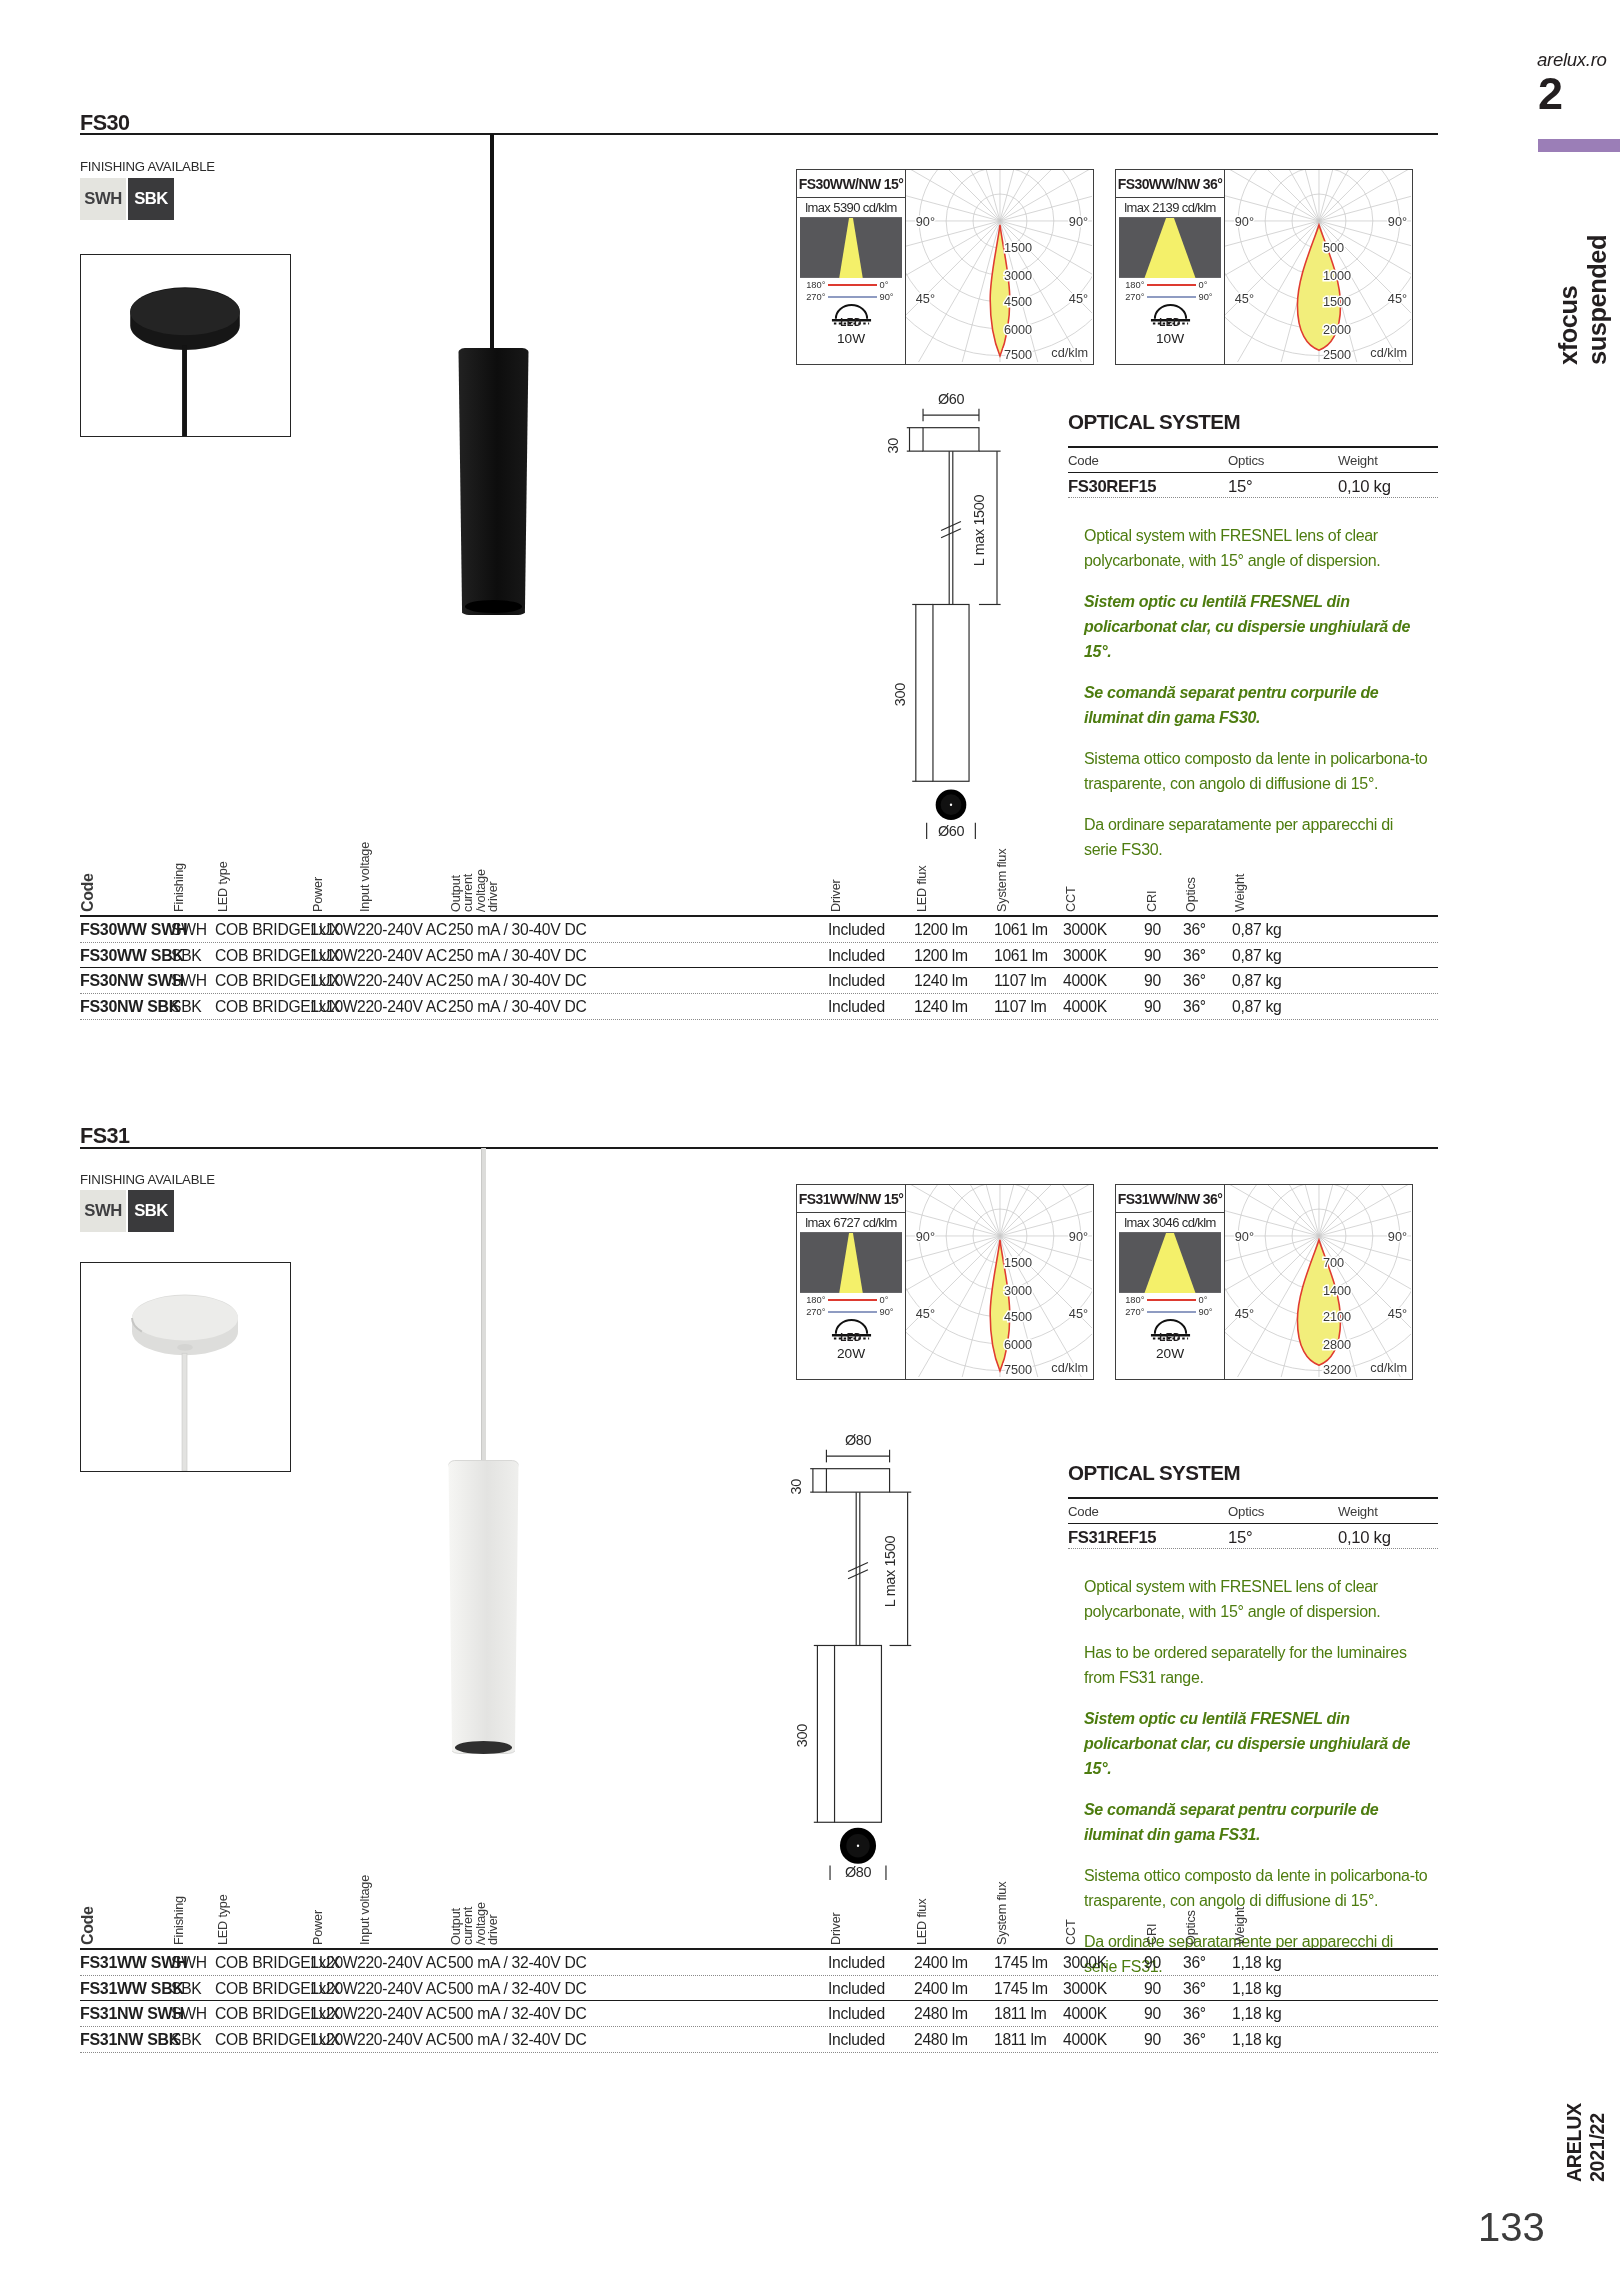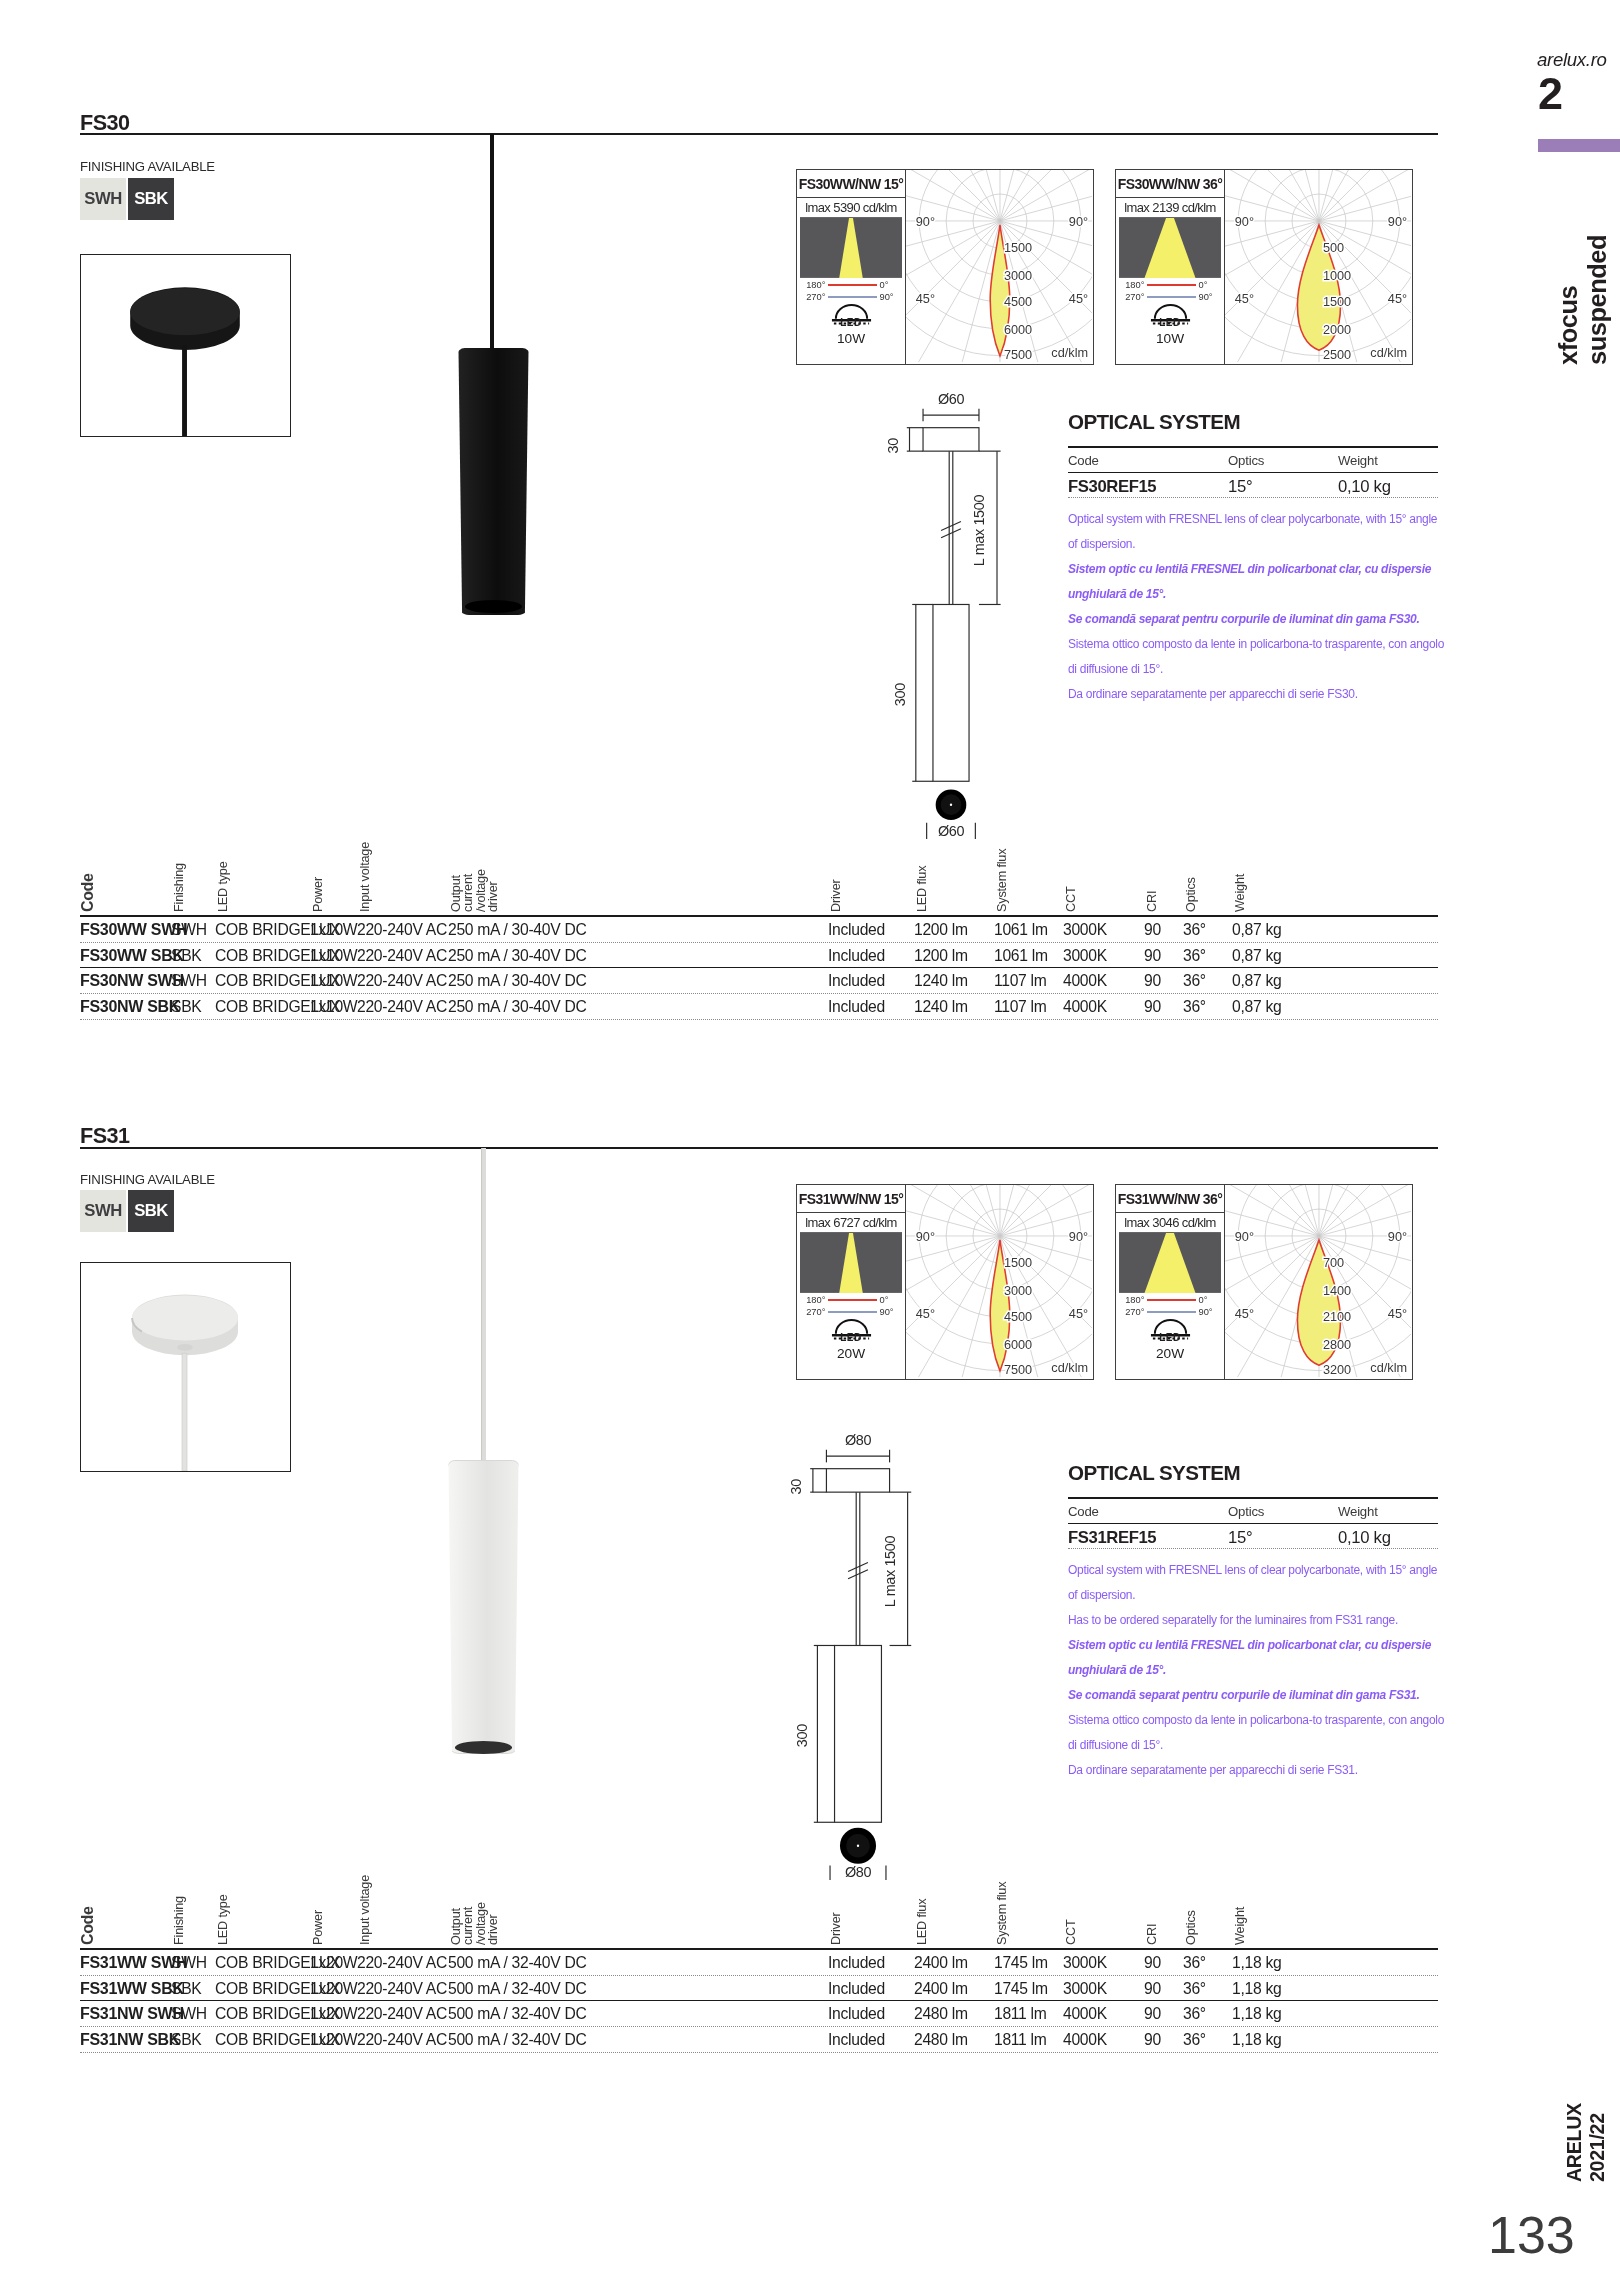--- a/index.html
+++ b/index.html
@@ -34,21 +34,21 @@
   .pwatt{font-size:13.7px;margin-top:2.9px;color:#222;}
   .pgrid circle,.pgrid line{stroke:#cbcbcb;fill:none;stroke-width:0.8;}
   .pring{font-size:13px;fill:#3a3a3a;paint-order:stroke;stroke:#ffffff;stroke-width:3px;}
   .pang{font-size:13px;fill:#3a3a3a;paint-order:stroke;stroke:#ffffff;stroke-width:3px;}
   .lobe{fill:#f2ee7b;stroke:#e03c31;stroke-width:1.6;}
   
   .os-head{font-size:20.6px;font-weight:bold;letter-spacing:-0.6px;}
   .os-col{font-size:13.2px;color:#3a3a3a;letter-spacing:-0.2px;}
   .os-code{font-size:16.7px;font-weight:bold;letter-spacing:-0.4px;}
   .os-val{font-size:16.7px;letter-spacing:-0.3px;}
-  .os-p{font-size:12px;line-height:25px;letter-spacing:-0.3px;color:#8b5cf6;margin:0;}
+  .os-p{font-size:16px;line-height:25px;letter-spacing:-0.3px;color:#4d7c0f;margin:16px;}
   .os-p.it{font-style:italic;font-weight:bold;}
   .dotted{position:absolute;border-top:1.5px dotted #8a8a8a;}
   .solid{position:absolute;background:#1a1a1a;}
   
   .vh{position:absolute;transform:rotate(-90deg);transform-origin:0 0;white-space:pre-line;
       font-size:12.7px;line-height:12.3px;color:#3a3a3a;letter-spacing:-0.2px;}
   .trow{position:absolute;left:0;width:1358px;height:25.5px;}
   .trow span{position:absolute;top:50%;transform:translateY(-50%);white-space:nowrap;
              font-size:15.7px;letter-spacing:-0.3px;color:#1f1f1f;}
   .c1{left:0;font-weight:bold;font-size:16px !important;letter-spacing:-0.4px;}
@@ -59,21 +59,21 @@
   .dim line,.dim path,.dim rect{stroke:#2a2a2a;stroke-width:1.3;fill:none;}
   .dim text{font-size:16px;fill:#2a2a2a;letter-spacing:-0.4px;}
   .dim .vtxt{text-anchor:middle;}
   
   .vert{writing-mode:vertical-rl;transform:rotate(180deg);}
   .site{font-size:18.6px;letter-spacing:-0.3px;color:#231f20;}
   .chapno{font-size:45px;font-weight:bold;line-height:1;}
   .chap-bar{position:absolute;background:#9b7eb7;}
   .chap-title{font-size:25.5px;font-weight:bold;letter-spacing:-0.5px;}
   .edition{font-size:19.6px;font-weight:bold;letter-spacing:-0.3px;}
-  .pageno{font-size:52px;font-weight:300;color:#3c3c3c;letter-spacing:0px;margin-left:10px;}
+  .pageno{font-size:40px;font-weight:300;color:#3c3c3c;letter-spacing:0px;}
   
   .cable{position:absolute;width:3.9px;}
   .pend-body{position:absolute;width:73px;}
 </style>
 </head>
 <body>
 
 <div id="page">
 
   <div class="abs site" style="left:1537px;top:49px;font-style:italic;">arelux.ro</div>

